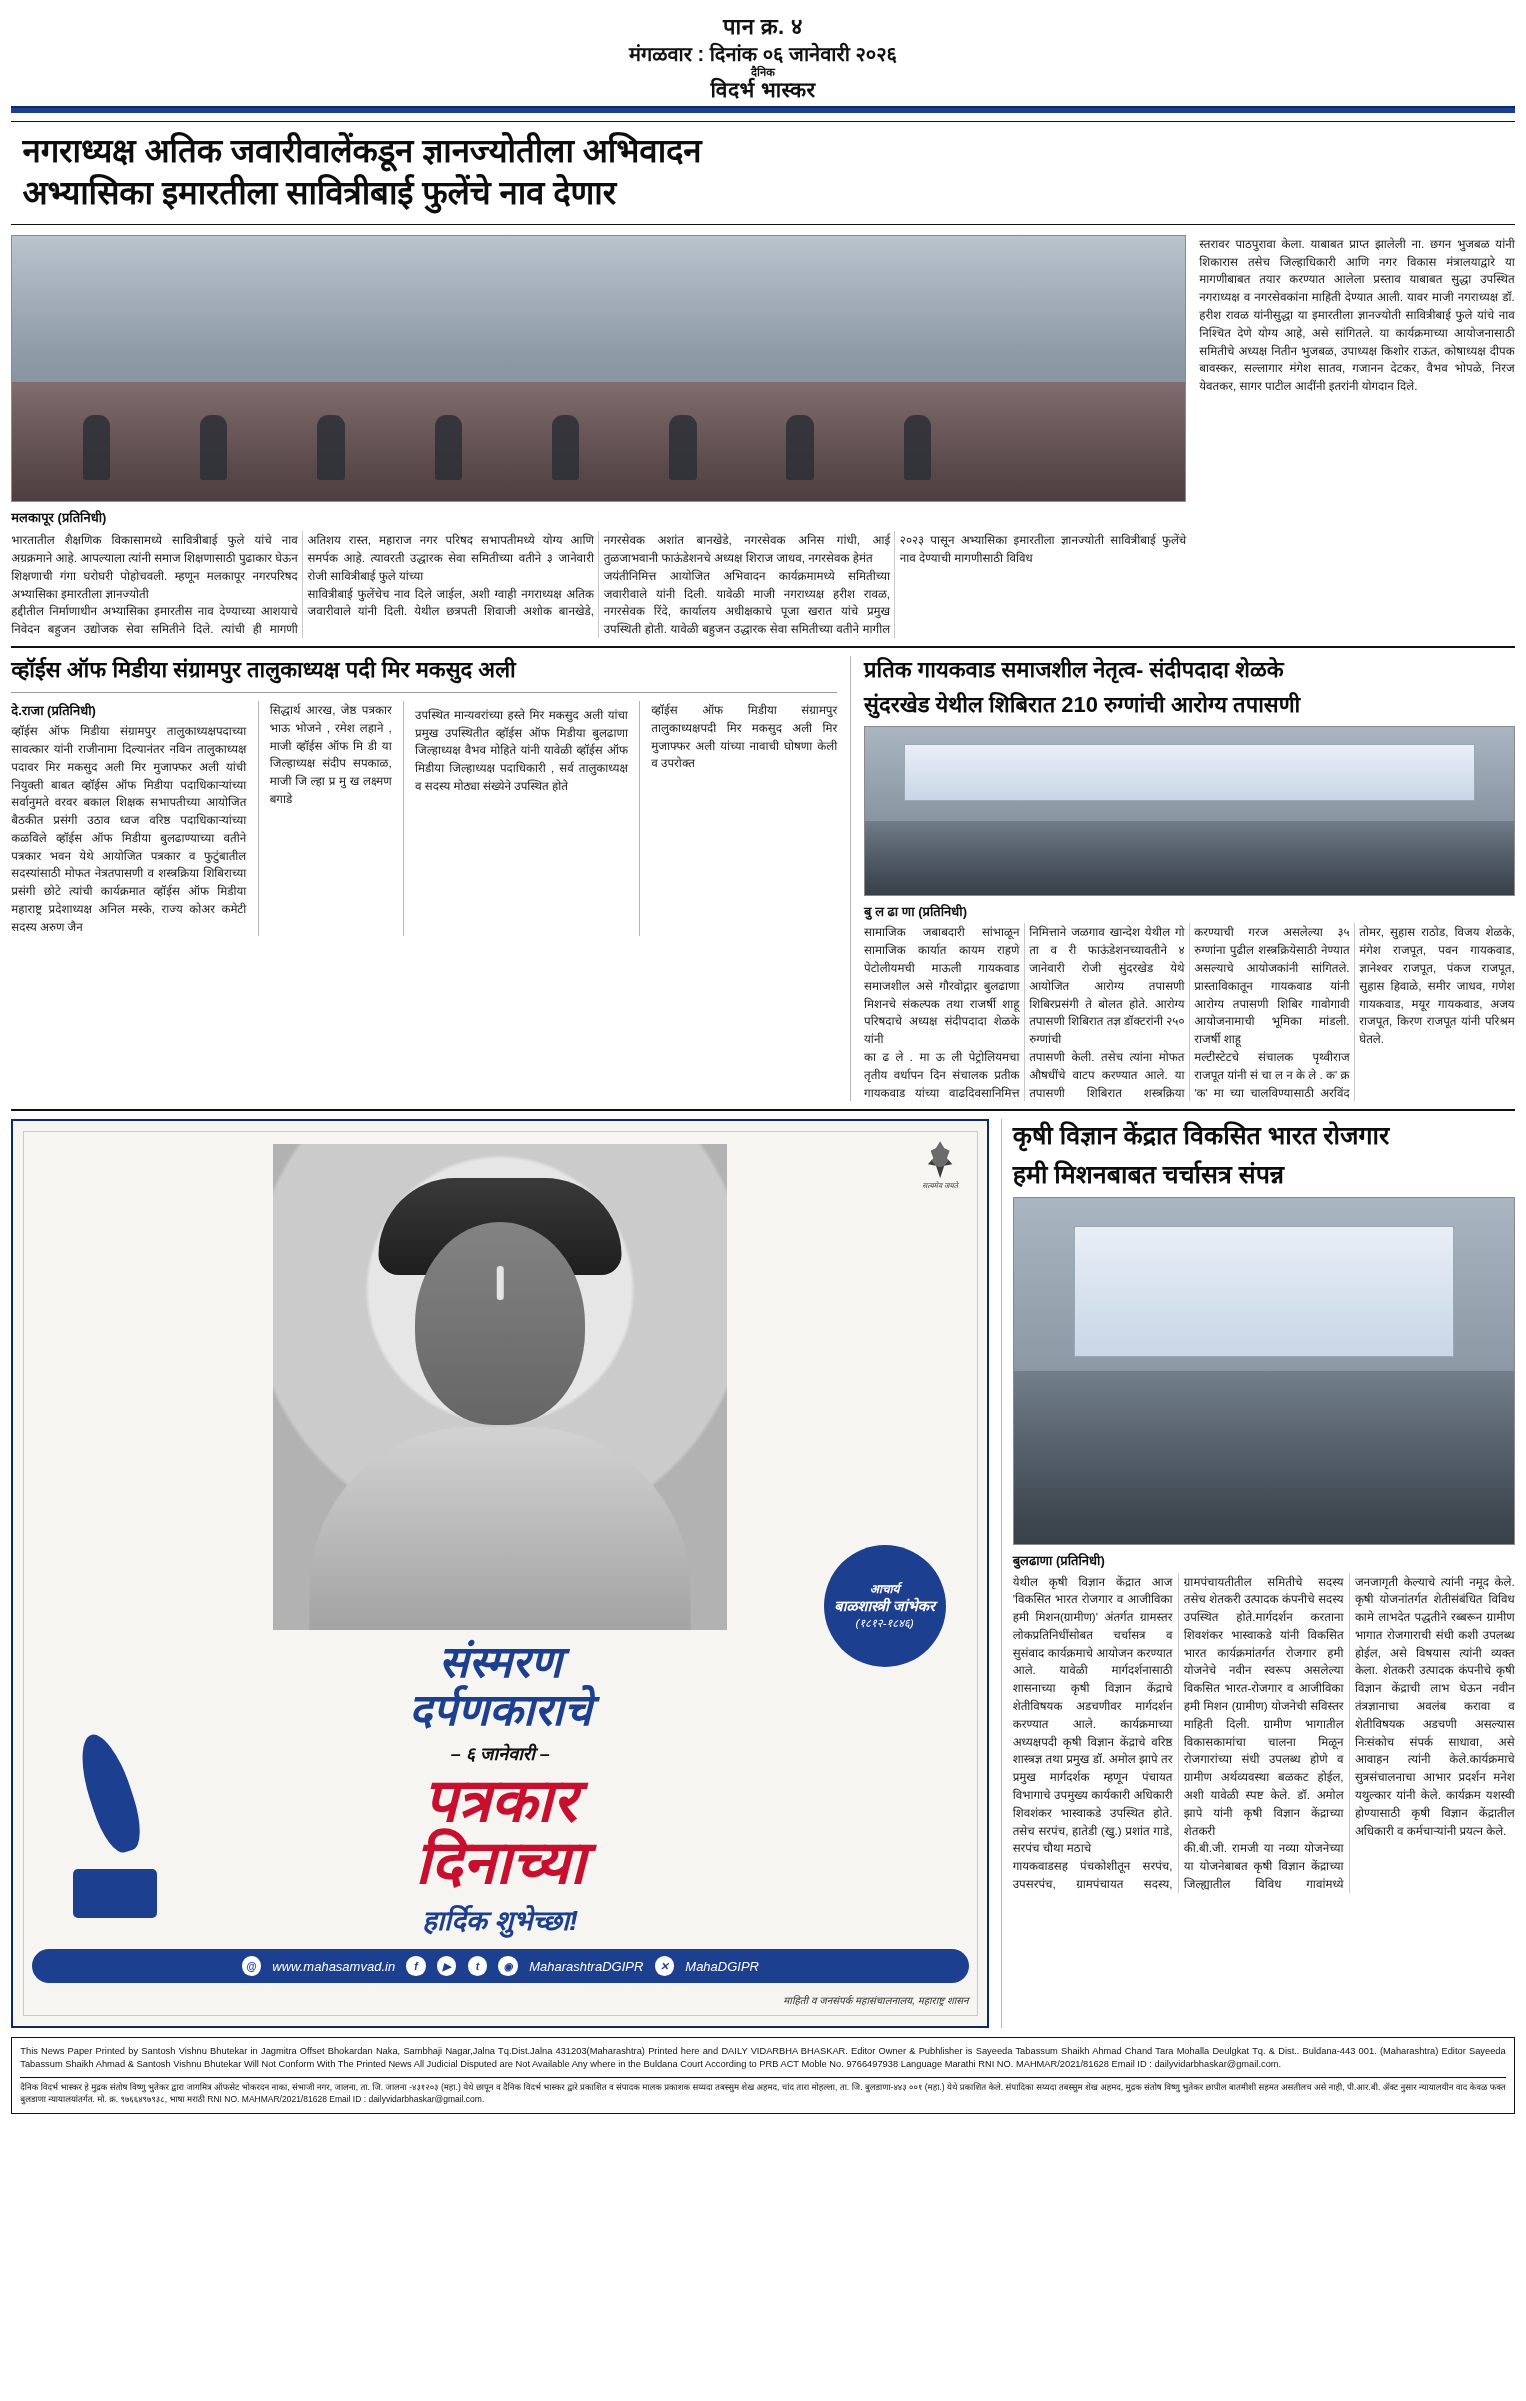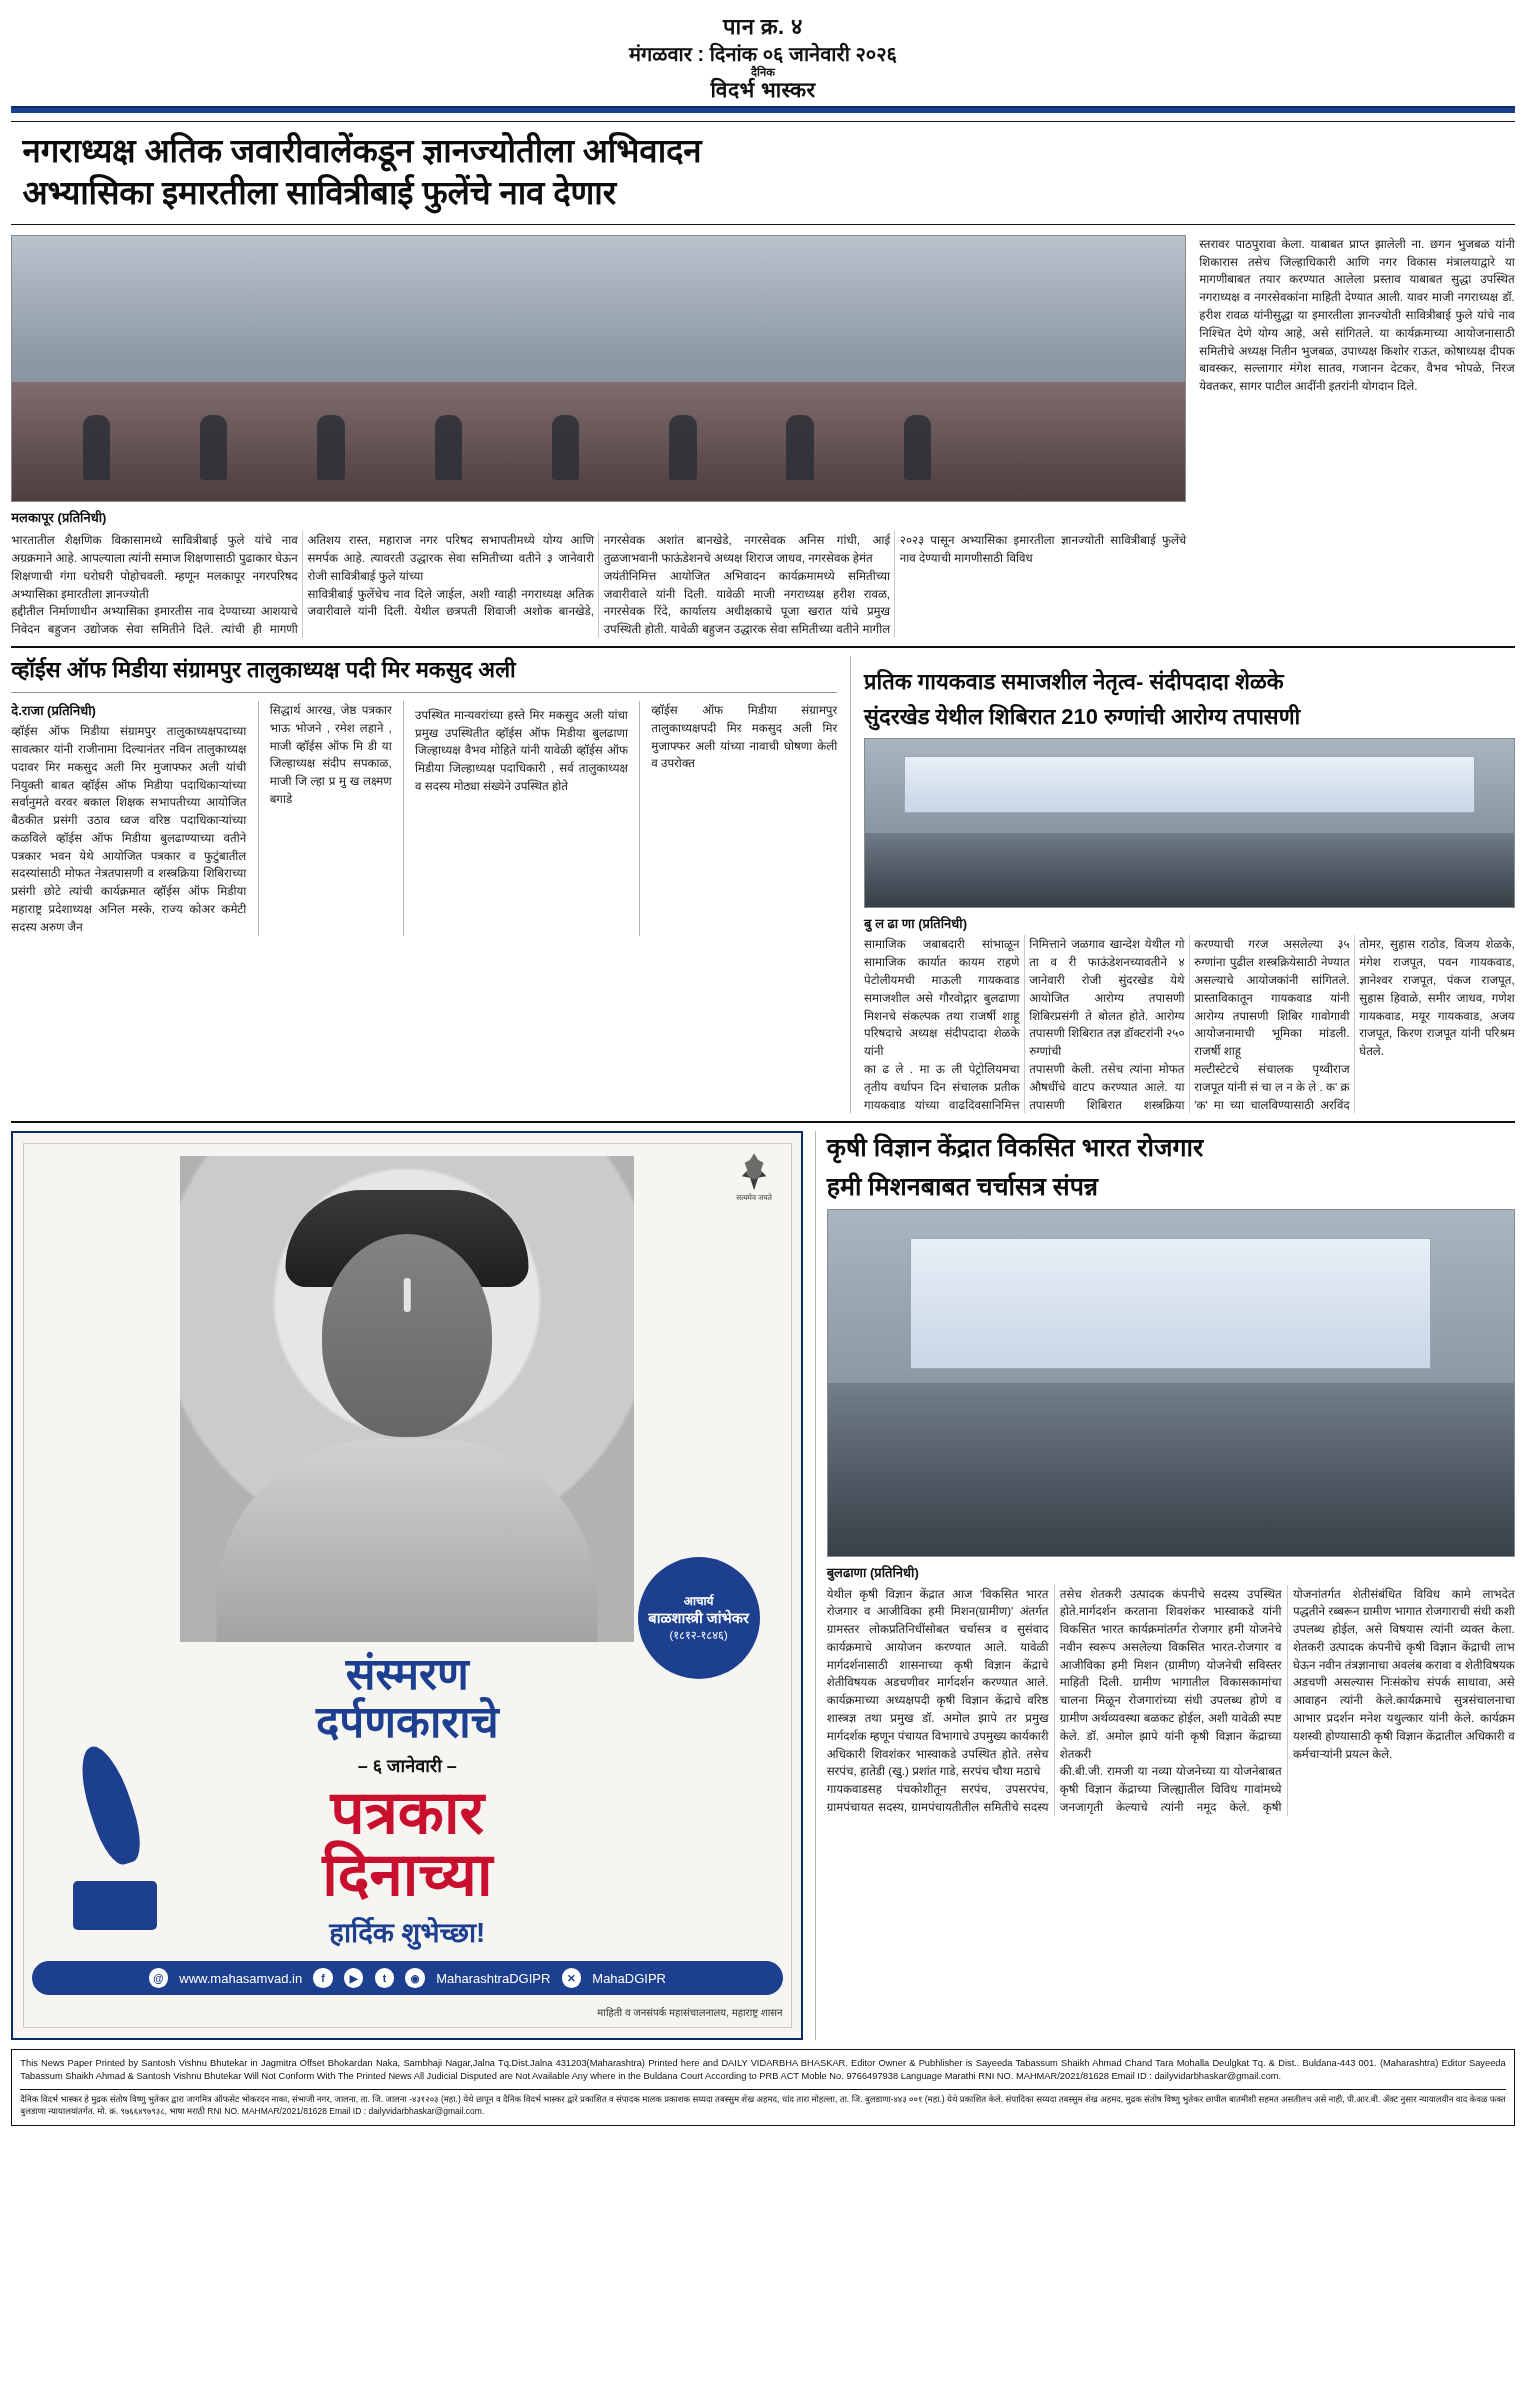--- a/index.html
+++ b/index.html
@@ -124,21 +124,21 @@
     width: 27.5px; height: 65px;
     background: #2b2f36;
     border-radius: 11.3px 11.3px 3.2px 3.2px;
     opacity: .85;
   }
   .top-right-col { flex: 1; }
 
   
   .mid { display:flex; gap:13px; align-items: stretch; }
   .mid-left { width: 826px; }
-  .mid-right { flex:1;margin-top:12px; }
+  .mid-right { flex:1; }
 
   .mini-photo {
     height: 170px;
     background: linear-gradient(180deg,#a9b6c2,#6e7b88);
     border:0.8px solid #8a8a8a;
     position: relative;
   }
   .banner-strip {
     position:absolute; left:6%; right:6%; top:10%; height:34%;
     background: linear-gradient(180deg,#e8eef6,#c8d6e6);
@@ -352,21 +352,21 @@
         <div class="body-text">तपासणी केली. तसेच त्यांना मोफत औषधींचे वाटप करण्यात आले. या तपासणी शिबिरात शस्त्रक्रिया करण्याची गरज असलेल्या ३५ रुग्णांना पुढील शस्त्रक्रियेसाठी नेण्यात असल्याचे आयोजकांनी सांगितले. प्रास्ताविकातून गायकवाड यांनी आरोग्य तपासणी शिबिर गावोगावी आयोजनामाची भूमिका मांडली. राजर्षी शाहू</div>
         <div class="body-text">मल्टीस्टेटचे संचालक पृथ्वीराज राजपूत यांनी सं चा ल न के ले . क' क्र 'क' मा च्या चालविण्यासाठी अरविंद तोमर, सुहास राठोड, विजय शेळके, मंगेश राजपूत, पवन गायकवाड, ज्ञानेश्वर राजपूत, पंकज राजपूत, सुहास हिवाळे, समीर जाधव, गणेश गायकवाड, मयूर गायकवाड, अजय राजपूत, किरण राजपूत यांनी परिश्रम घेतले.</div>
       </div>
     </div>
   </div>
 
   <div class="hr-black"></div>
 
   <div class="row">
 
-    <div class="poster" style="width:792px;">
+    <div class="poster" style="width:978px;font-style:italic;">
       <div class="poster-inner">
         <div class="emblem">
           <div class="sym"></div>
           <div class="cap">सत्यमेव जयते</div>
         </div>
 
         <div class="portrait">
           <div class="turban"></div>
           <div class="head"></div>
           <div class="tilak"></div>

